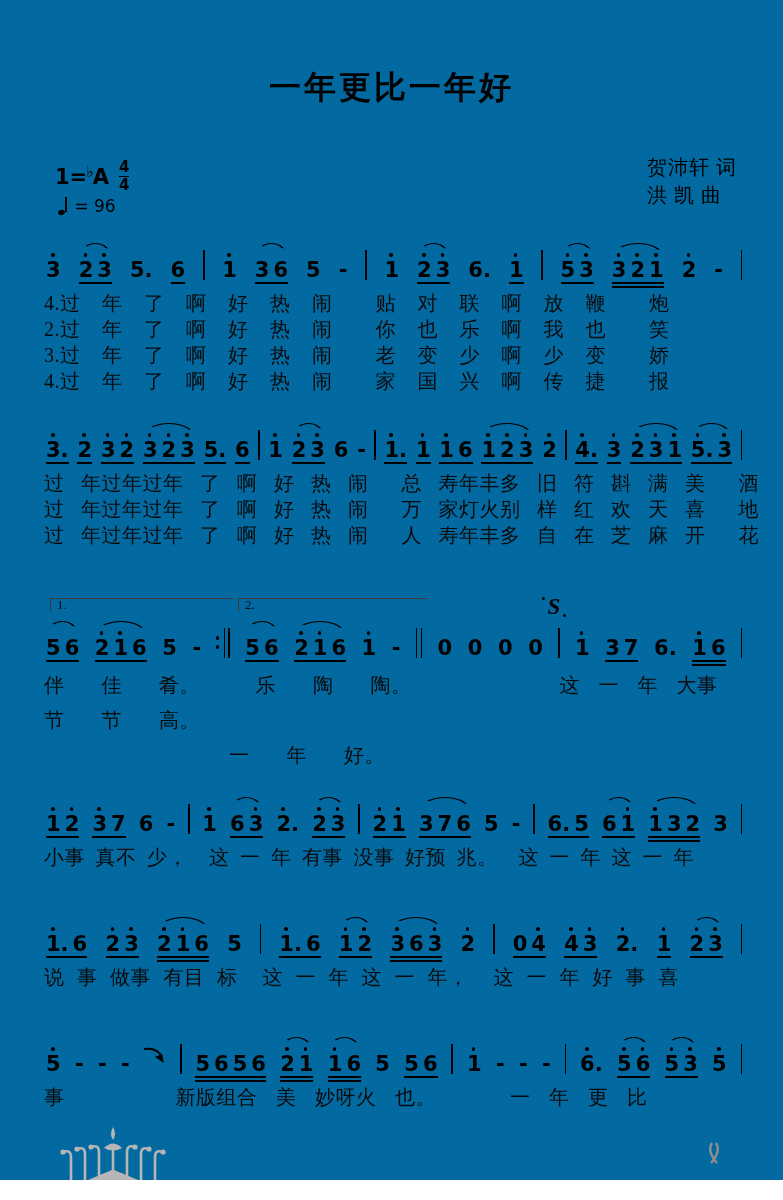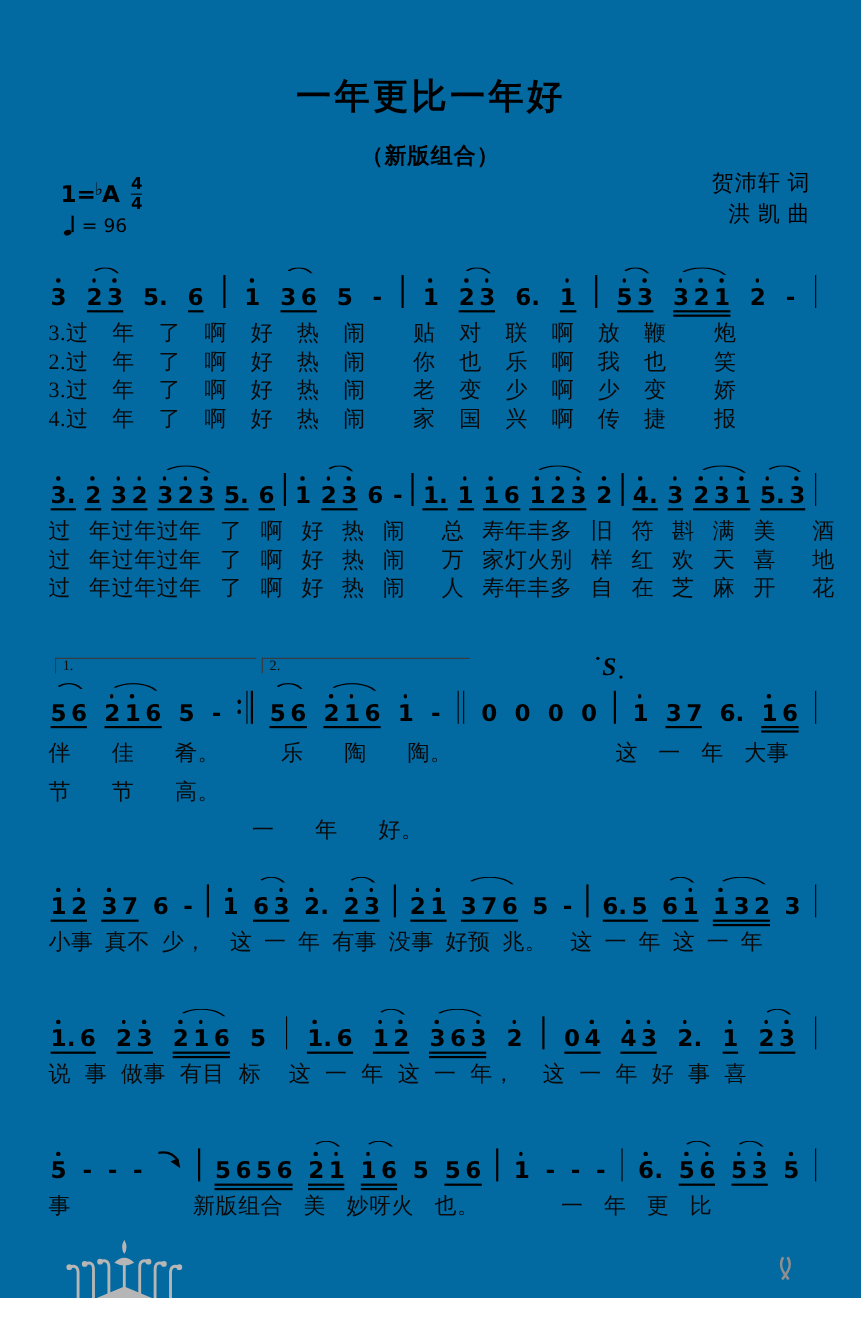--- a/index.html
+++ b/index.html
@@ -17,21 +17,21 @@
   .meter{display:inline-block;vertical-align:-6px;margin-left:10px;text-align:center;
          font-size:15px;line-height:1;}
   .meter b{display:block;}
   .meter .mb{border-top:1.6px solid #000;padding-top:1px;margin-top:1px;}
   .tempo{position:absolute;top:196px;left:58px;font-size:17px;
          font-family:"DejaVu Sans",sans-serif;}
   .qnote{display:inline-block;position:relative;width:11px;height:18px;vertical-align:-3px;}
   .qnote::before{content:"";position:absolute;left:0;bottom:0;width:7px;height:5px;
                  background:#000;border-radius:50%;transform:rotate(-18deg);}
   .qnote::after{content:"";position:absolute;right:2px;top:0;width:1.8px;height:15px;background:#000;}
-  .credits{position:absolute;top:153px;right:46px;text-align:right;font-size:20px;
+  .credits{position:absolute;top:153px;right:46px;font-size:20px;
            line-height:28px;letter-spacing:1px;margin-left:12px;}
 
   
   .system{position:absolute;left:44px;width:700px;}
   .sys1{top:234px;} .sys2{top:414px;} .sys3{top:598px;}
   .sys4{top:788px;} .sys5{top:908px;} .sys6{top:1028px;}
 
   .notes-row{display:flex;justify-content:space-between;align-items:flex-end;
              padding:16px 0 9px 0;}
   .sys3 .notes-row{margin-top:14px;}
@@ -80,21 +80,20 @@
           letter-spacing:1px;white-space:pre;}
   .footline{position:absolute;left:55px;top:1184px;width:682px;height:2.5px;background:#a6a6a6;}
   .ribbon{position:absolute;right:62px;top:1142px;}
 </style>
 </head>
 <body>
 
 <div class="page">
 
   <div class="title">一年更比一年好</div>
-  <div class="subtitle">（新版组合）</div>
 
   <div class="keyblock"><span>1=</span><span class="flat">♭</span><span>A</span><span class="meter"><b class="mt">4</b><b class="mb">4</b></span></div>
 
   <div class="tempo"><span class="qnote"></span> <span>= 96</span></div>
 
   <div class="credits">
     <div>贺沛轩 词</div>
     <div>洪  凯 曲</div>
   </div>
 
@@ -175,21 +174,21 @@
             <div class="nt"><div class="hi"></div>2</div>
           </div>
           <div class="grp">
             <div class="nt">-</div>
           </div>
           <div class="bartok">
             <div class="bl"></div>
           </div>
         </div>
         <div class="lyrics">
-          <div class="lyr lyr1">3.过 年 了 啊 好 热 闹  贴 对 联 啊 放 鞭  炮</div>
+          <div class="lyr lyr1">4.过 年 了 啊 好 热 闹  贴 对 联 啊 放 鞭  炮</div>
           <div class="lyr lyr2">2.过 年 了 啊 好 热 闹  你 也 乐 啊 我 也  笑</div>
           <div class="lyr lyr3">3.过 年 了 啊 好 热 闹  老 变 少 啊 少 变  娇</div>
           <div class="lyr lyr4">4.过 年 了 啊 好 热 闹  家 国 兴 啊 传 捷  报</div>
         </div>
       </div>
       <div class="system sys2">
         <div class="notes-row">
           <div class="grp">
             <div class="nt"><div class="hi"></div>3.</div>
             <div class="ul"></div>

